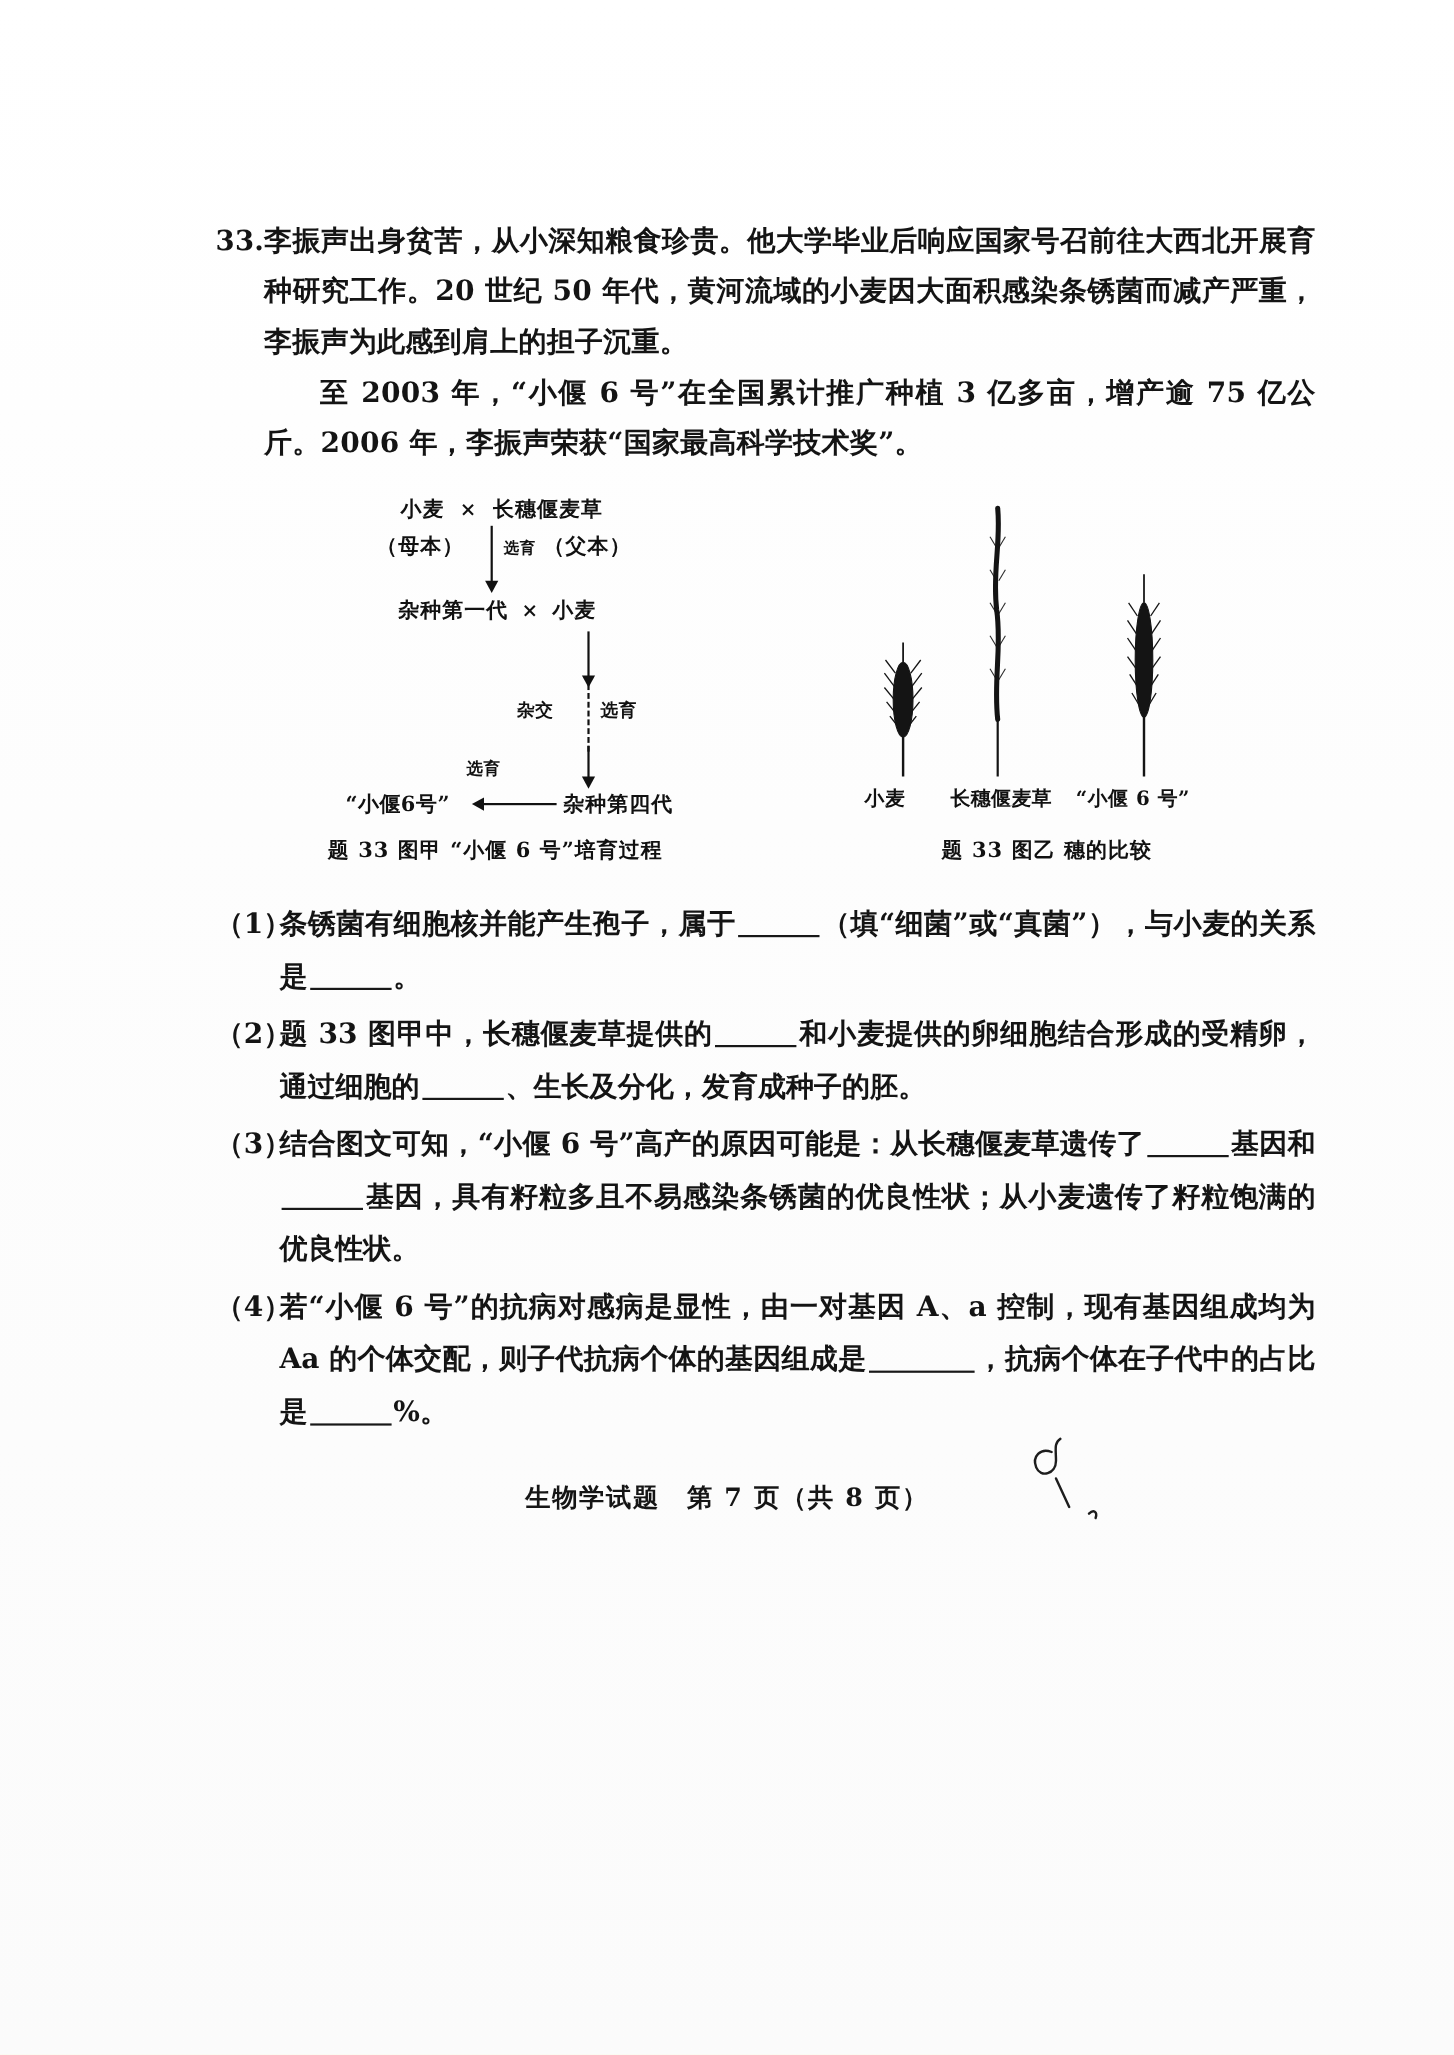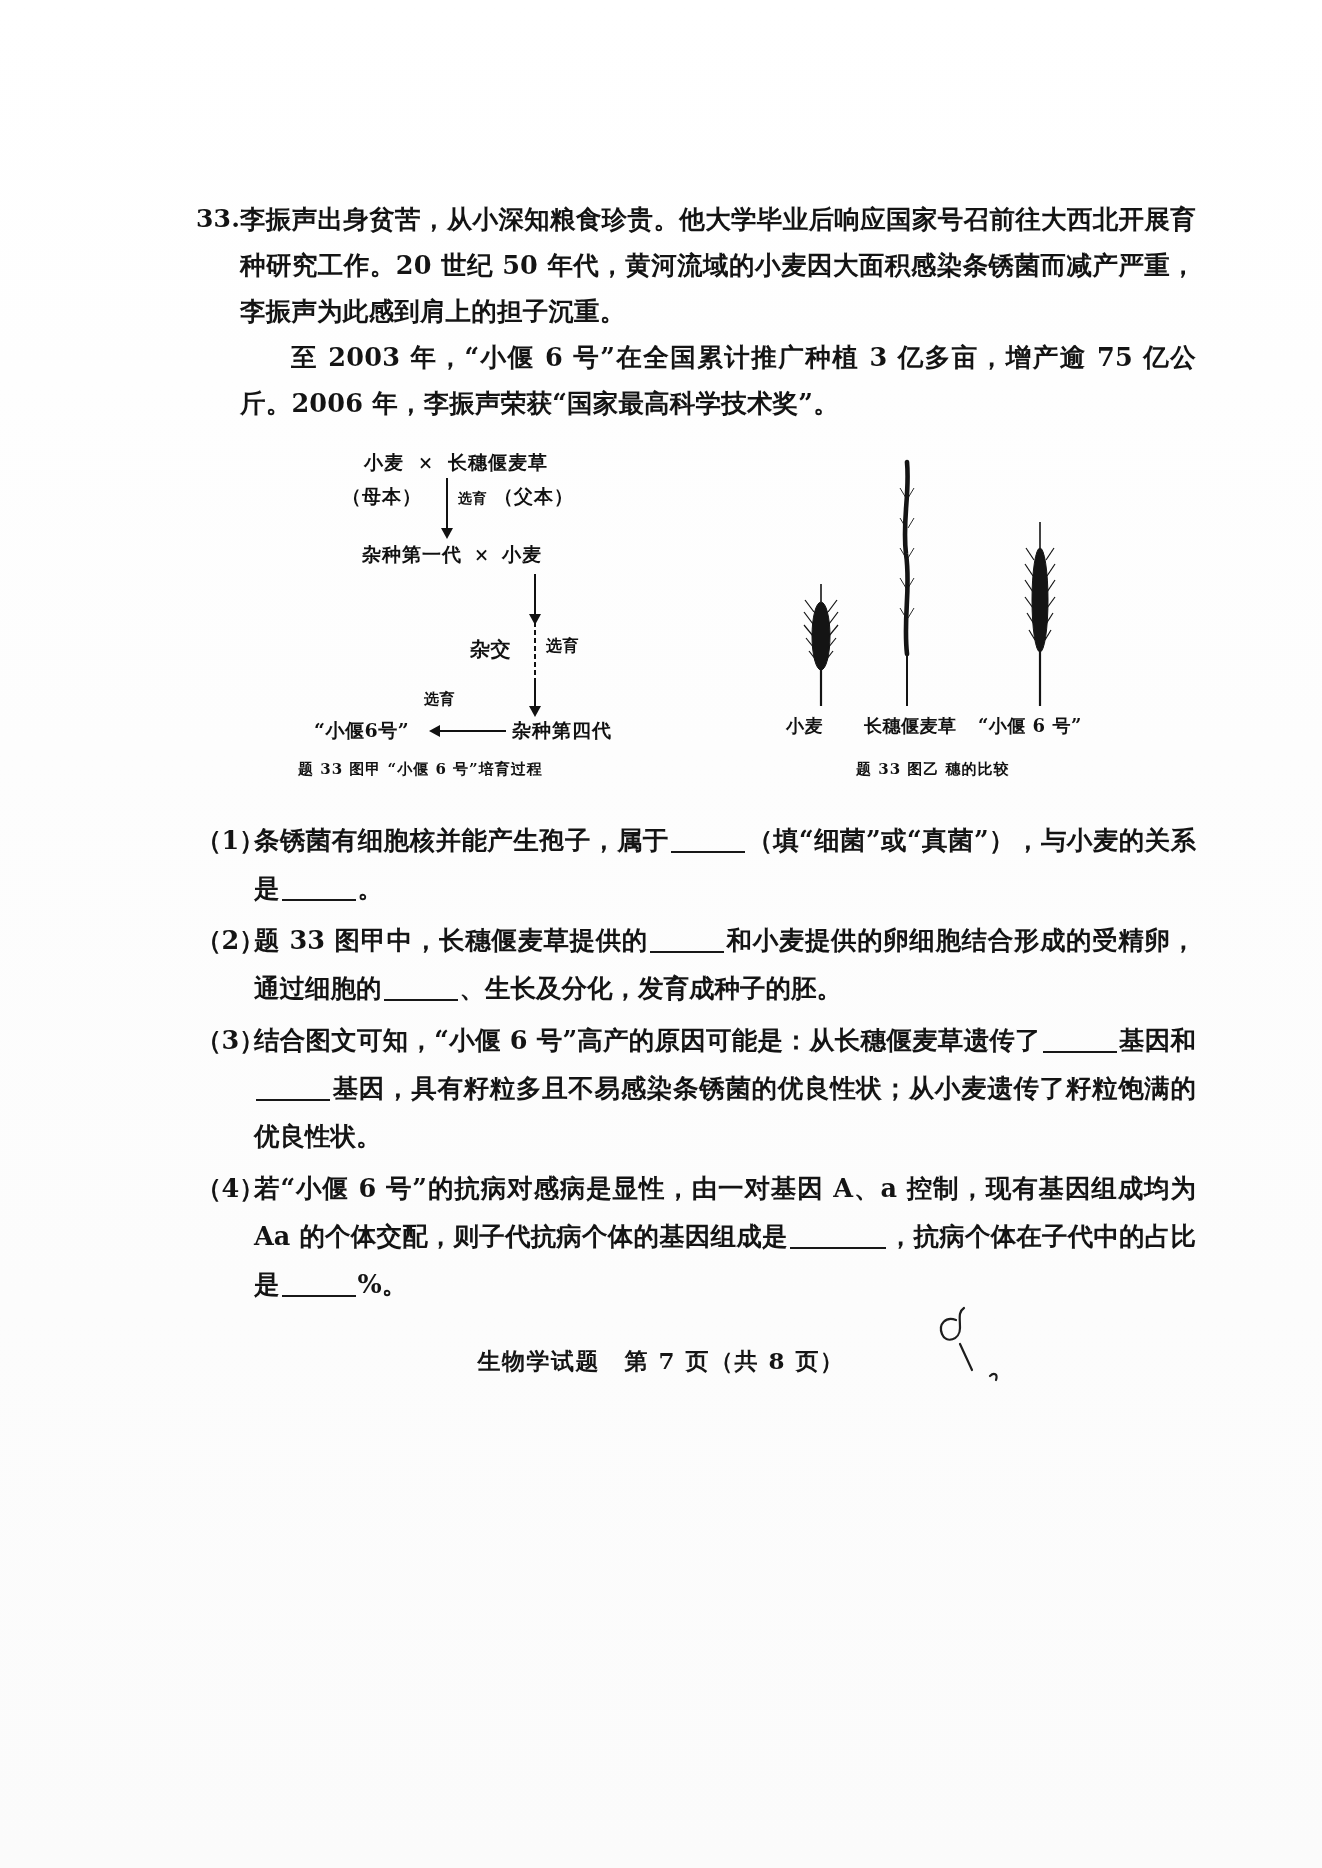--- a/index.html
+++ b/index.html
@@ -149,21 +149,21 @@
     position: absolute;
     left: 228px; top: 172px;
     width: 2px; height: 62px;
     background-image: linear-gradient(#111 62%, transparent 0%);
     background-size: 2px 8px;
     background-repeat: repeat-y;
   }
   .fa-lbl-zajiao {
     position: absolute;
     left: 164px; top: 186px;
-    font-size: 20px;
+    font-size: 16px;
     letter-spacing: 0.5px;
   }
   .fa-lbl-xuanyu2 {
     position: absolute;
     left: 240px; top: 186px;
     font-size: 16px;
     letter-spacing: 0.5px;
   }
   .arrow3 {
     position: absolute;
@@ -232,21 +232,21 @@
     font-size: 18px;
     white-space: nowrap;
     letter-spacing: 0.5px;
     color: #111;
   }
 
   .fig-caption {
     position: absolute;
     font-family: "DejaVu Serif", "Liberation Serif", serif;
     font-weight: 700;
-    font-size: 15px;
+    font-size: 19px;
     letter-spacing: 1px;
     white-space: nowrap;
     color: #111;
   }
   .cap-a { left: 102px; top: 316px; }
   .cap-b { left: 660px; top: 316px; }
 
   
   .answers {
     margin-top: 42px;

